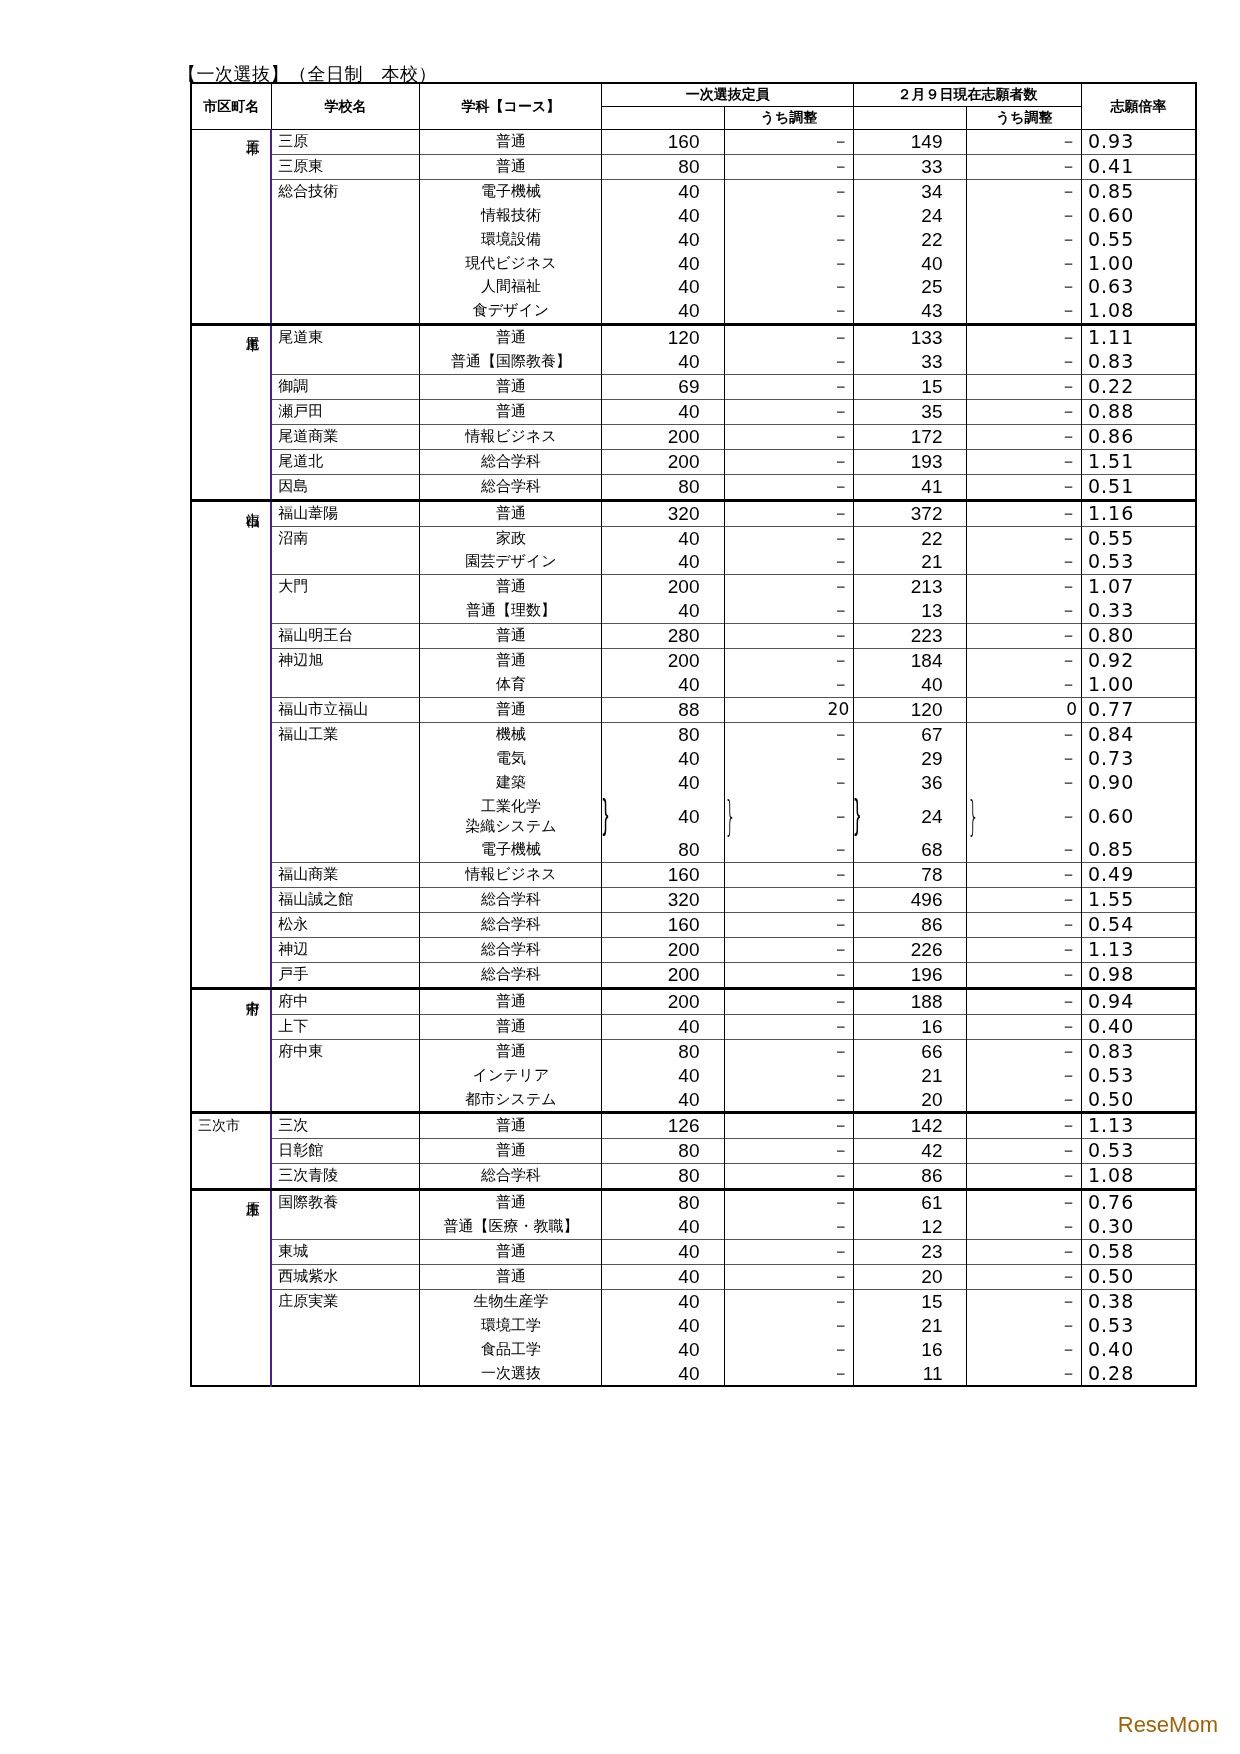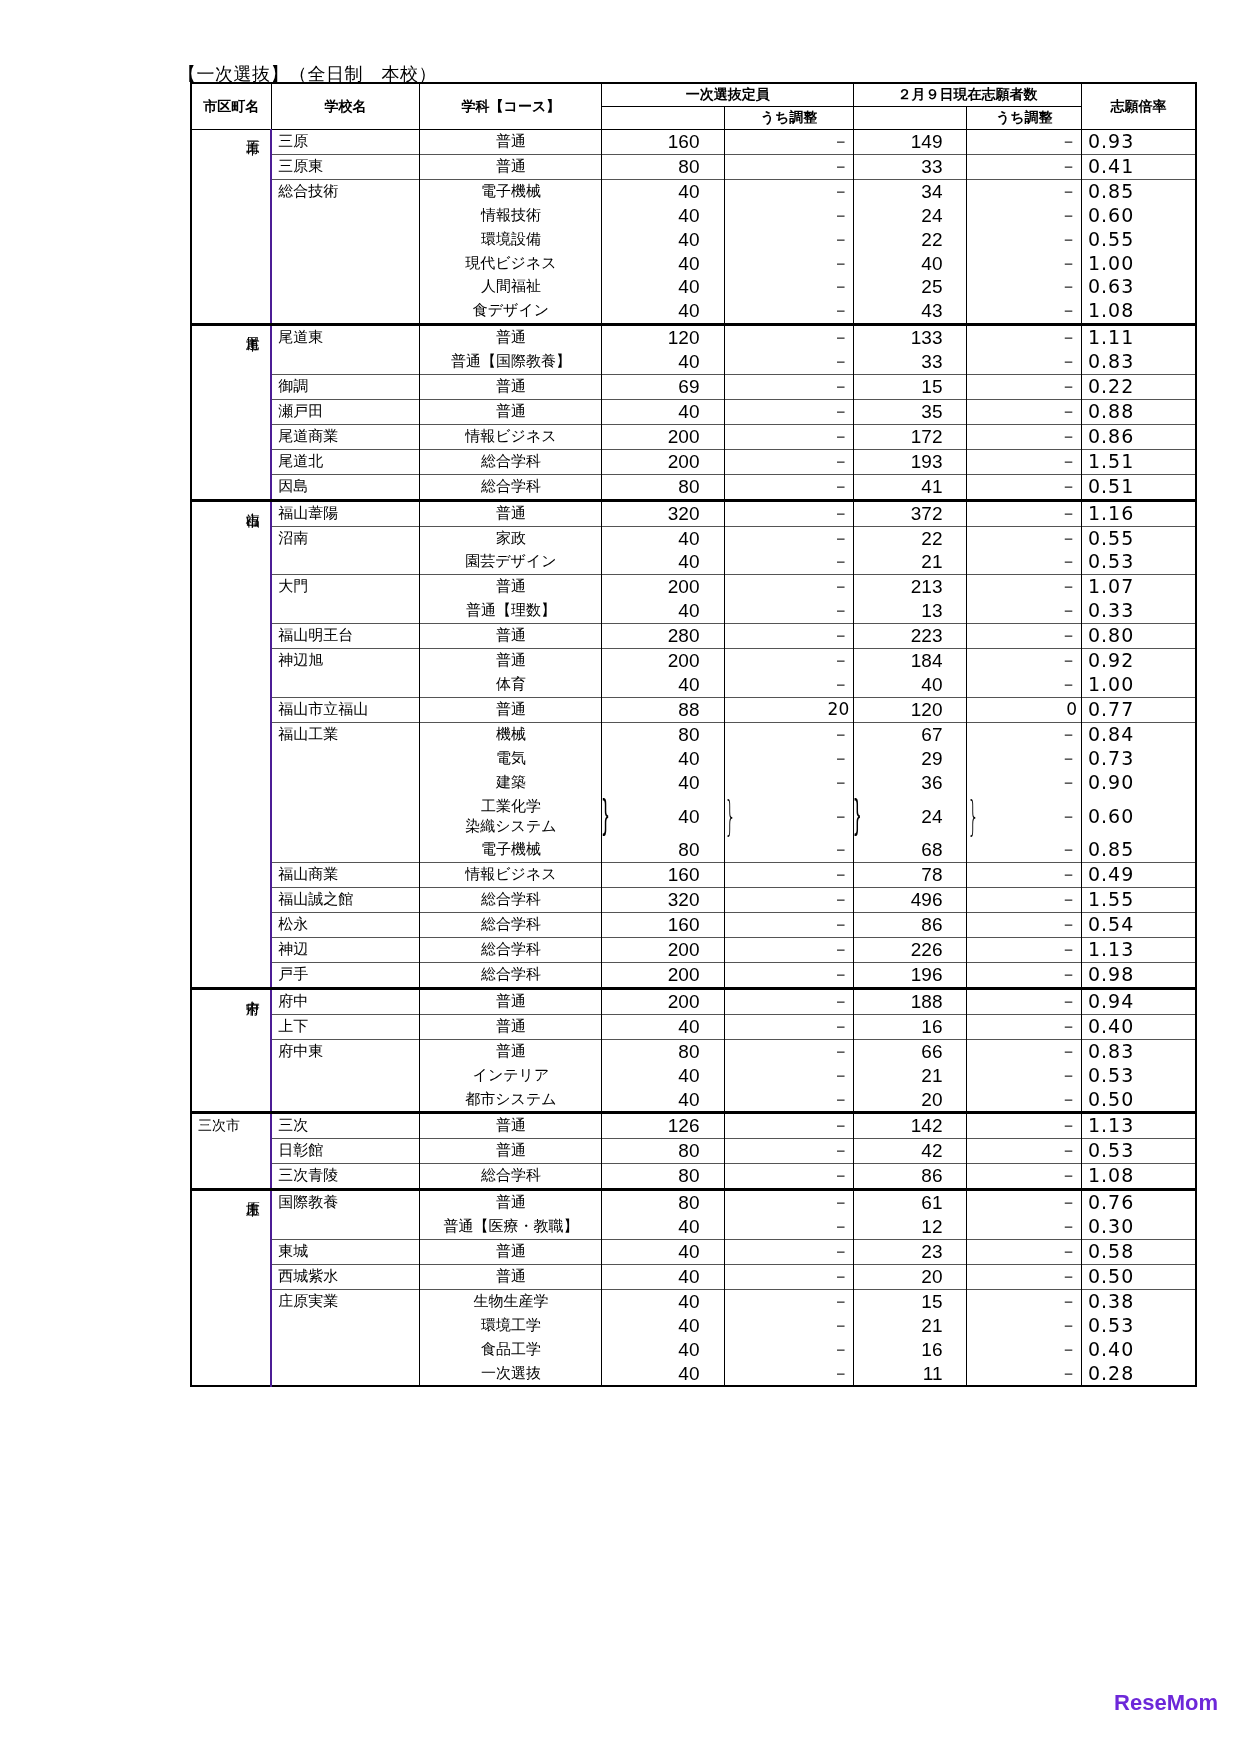--- a/index.html
+++ b/index.html
@@ -14,21 +14,21 @@
   .c-course { border-right: 1.5px solid #000; text-align: center; }
   .c-num { border-right: 1.5px solid #000; text-align: right; font-family: "Liberation Sans Narrow", "Liberation Sans", sans-serif; font-size: 19px; padding-right: 24px !important; }
   .c-adj { border-right: 1.5px solid #000; text-align: right; padding-right: 4px !important; font-size: 17px; }
   .c-ratio { text-align: left; padding-right: 14px !important; font-size: 19px; letter-spacing: 1px; }
   tr.sep td.c-school, tr.sep td.c-course, tr.sep td.c-num, tr.sep td.c-adj, tr.sep td.c-ratio { border-top: 1.5px solid #555; }
   tr.citysep td { border-top: 3px solid #000 !important; }
   thead tr.h2 th { border-top: 1px solid #000; }
   th.blank-sub { border-top: none !important; }
   .brace { position: relative; }
   .brace::before { content: "}"; position: absolute; left: 0; top: 50%; transform: translateY(-50%) scaleY(2.3); font-size: 18px; font-weight: 300; }
-  .watermark { position: absolute; right: 22px; bottom: 38px; font-size: 22px; font-weight: bold; color: #6d28d9; font-family: "Liberation Sans", sans-serif; }
+  .watermark { position: absolute; right: 22px; bottom: 16px; font-size: 22px; font-weight: normal; color: #a16207; font-family: "Liberation Sans", sans-serif; }
 </style>
 </head>
 <body>
 
 <div class="title">【一次選抜】（全日制　本校）</div>
 
 <table class="main">
   <colgroup>
     <col style="width:63px">
       <col style="width:117px">

